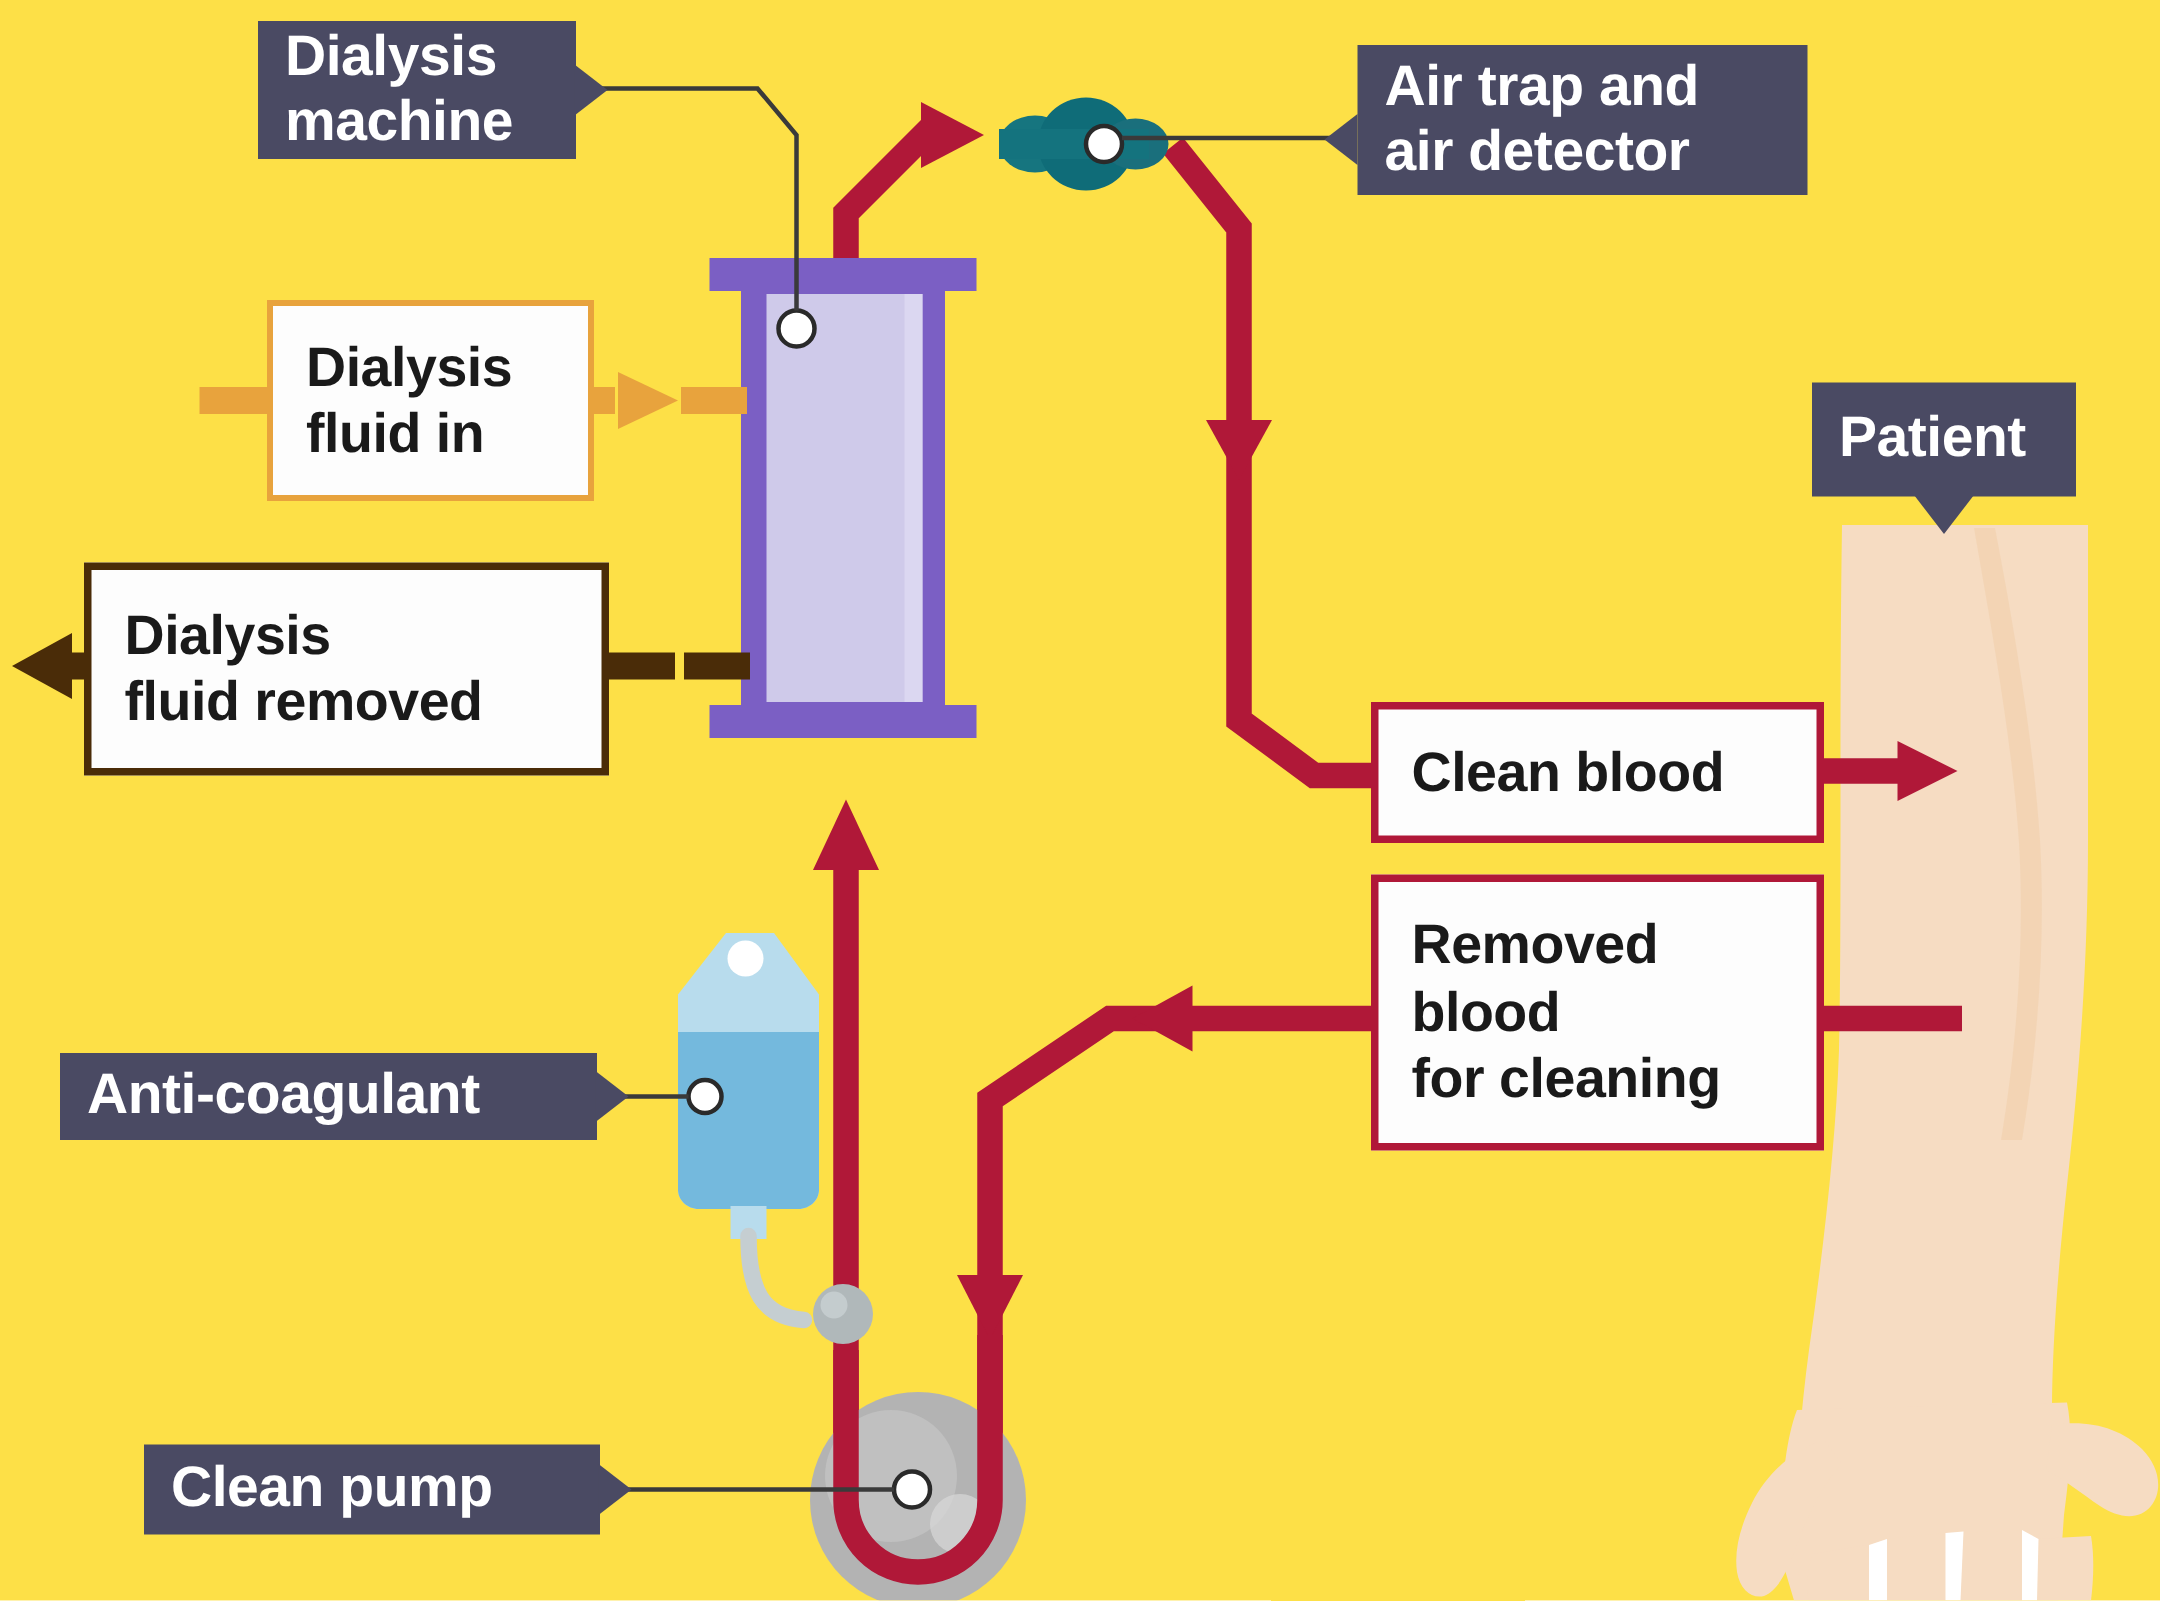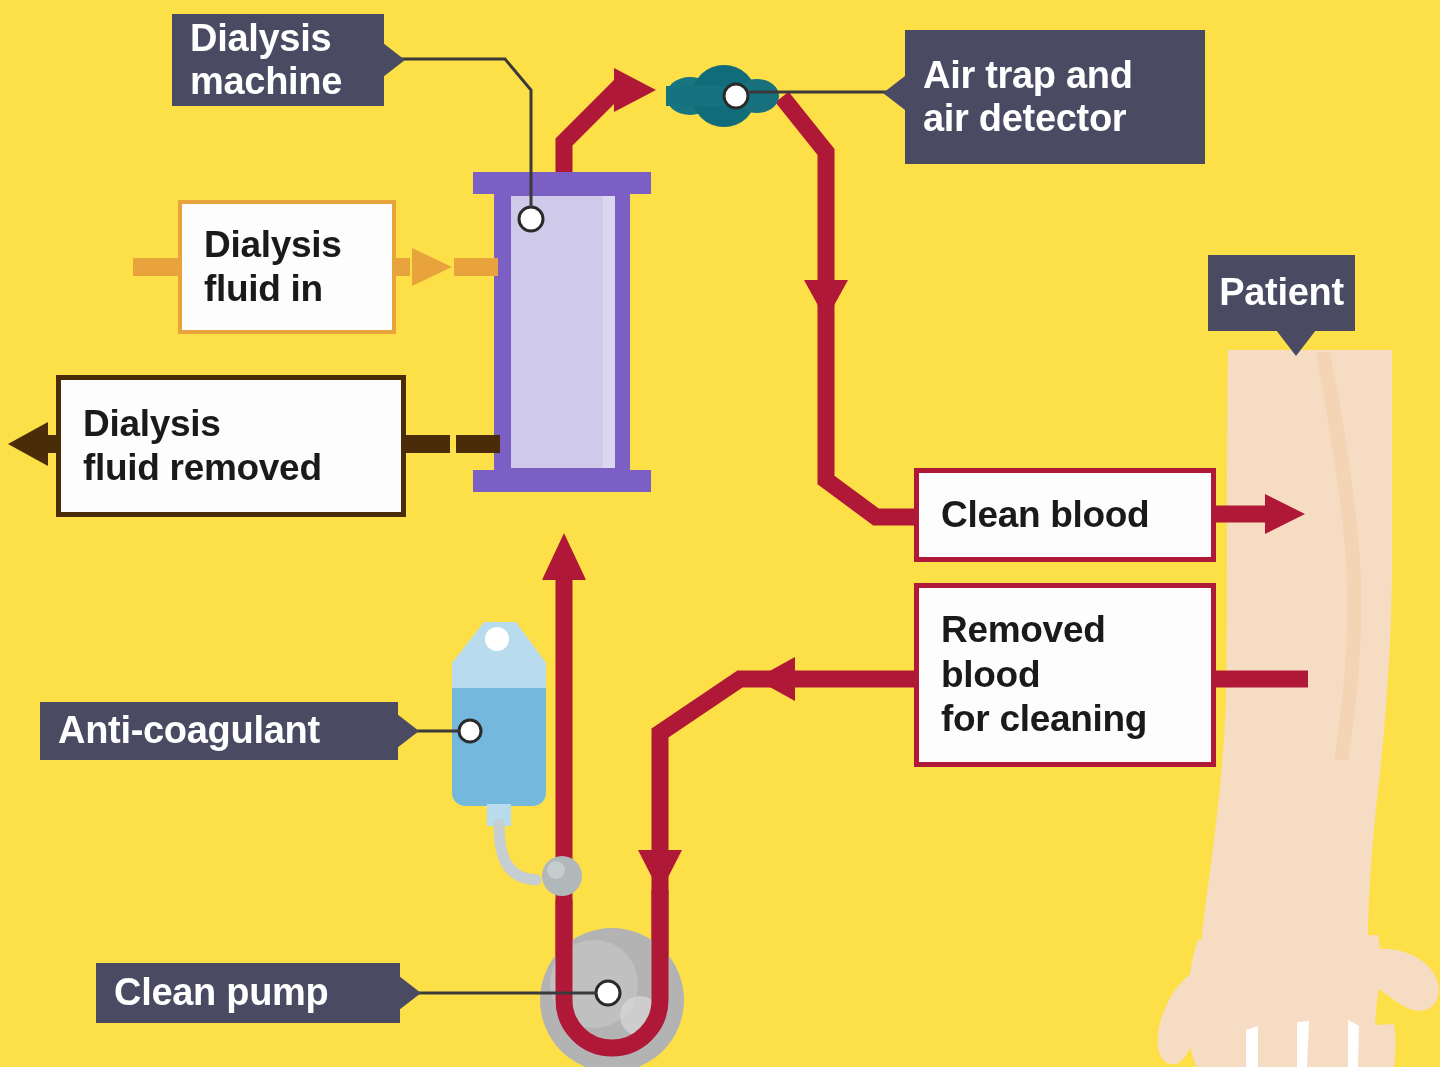--- a/index.html
+++ b/index.html
@@ -210,27 +210,27 @@
       <path d="M400,993 L596,993"></path>
     </g>
   </svg>
 
   <div class="lbl lbl-dark" style="left:172px; top:14px; width:212px; height:92px; justify-content:flex-start;">
     <span>Dialysis
 machine</span>
   </div>
   <div class="tail tail-right" style="left:383px; top:43px;"></div>
 
-  <div class="lbl lbl-dark" style="left:905px; top:30px; width:300px; height:134px; justify-content:flex-start;">
+  <div class="lbl lbl-dark" style="left:905px; top:30px; width:300px; height:100px; justify-content:flex-start;">
     <span>Air trap and
 air detector</span>
   </div>
   <div class="tail tail-left" style="left:883px; top:76px;"></div>
 
-  <div class="lbl lbl-dark" style="left:1208px; top:255px; width:147px; height:76px; justify-content:center;">
+  <div class="lbl lbl-dark" style="left:1208px; top:255px; width:176px; height:76px; justify-content:flex-start;">
     <span>Patient</span>
   </div>
   <div class="tail tail-down" style="left:1276px; top:330px;"></div>
 
   <div class="lbl lbl-dark" style="left:40px; top:702px; width:358px; height:58px; justify-content:flex-start;">
     <span>Anti-coagulant</span>
   </div>
   <div class="tail tail-right" style="left:397px; top:714px;"></div>
 
   <div class="lbl lbl-dark" style="left:96px; top:963px; width:304px; height:60px; justify-content:flex-start;">

